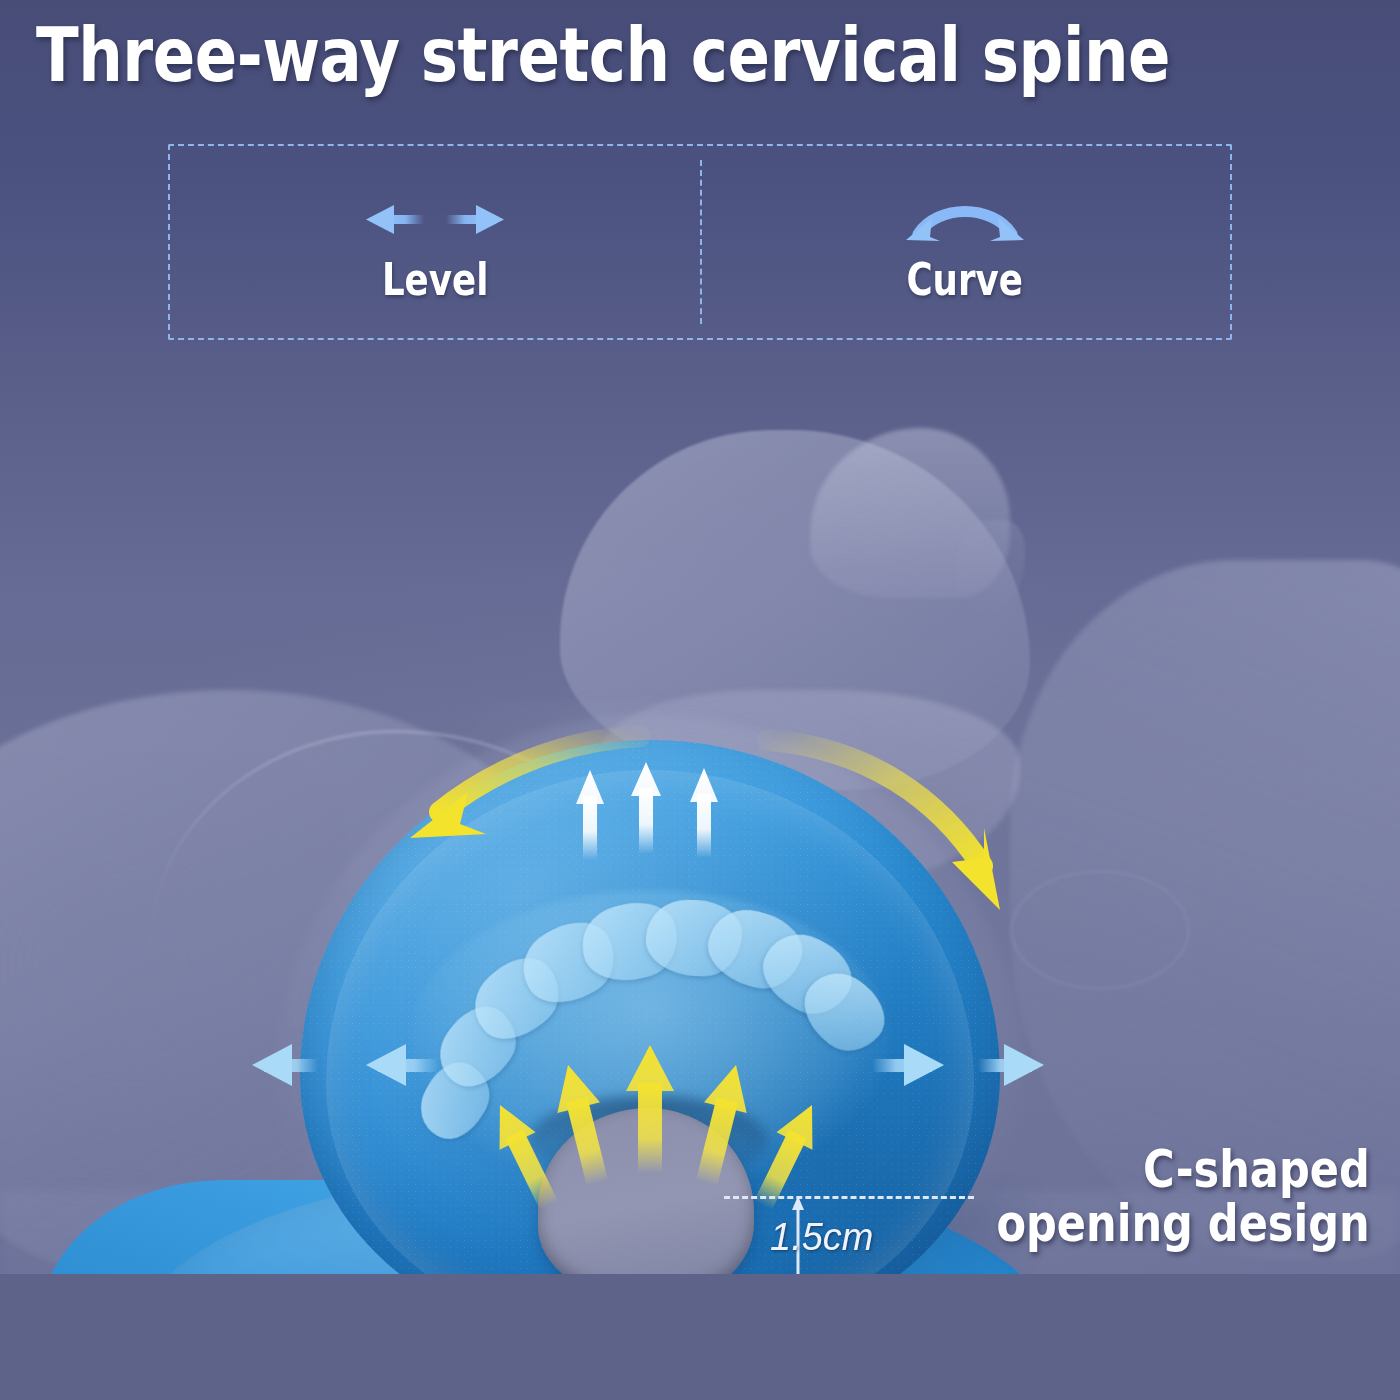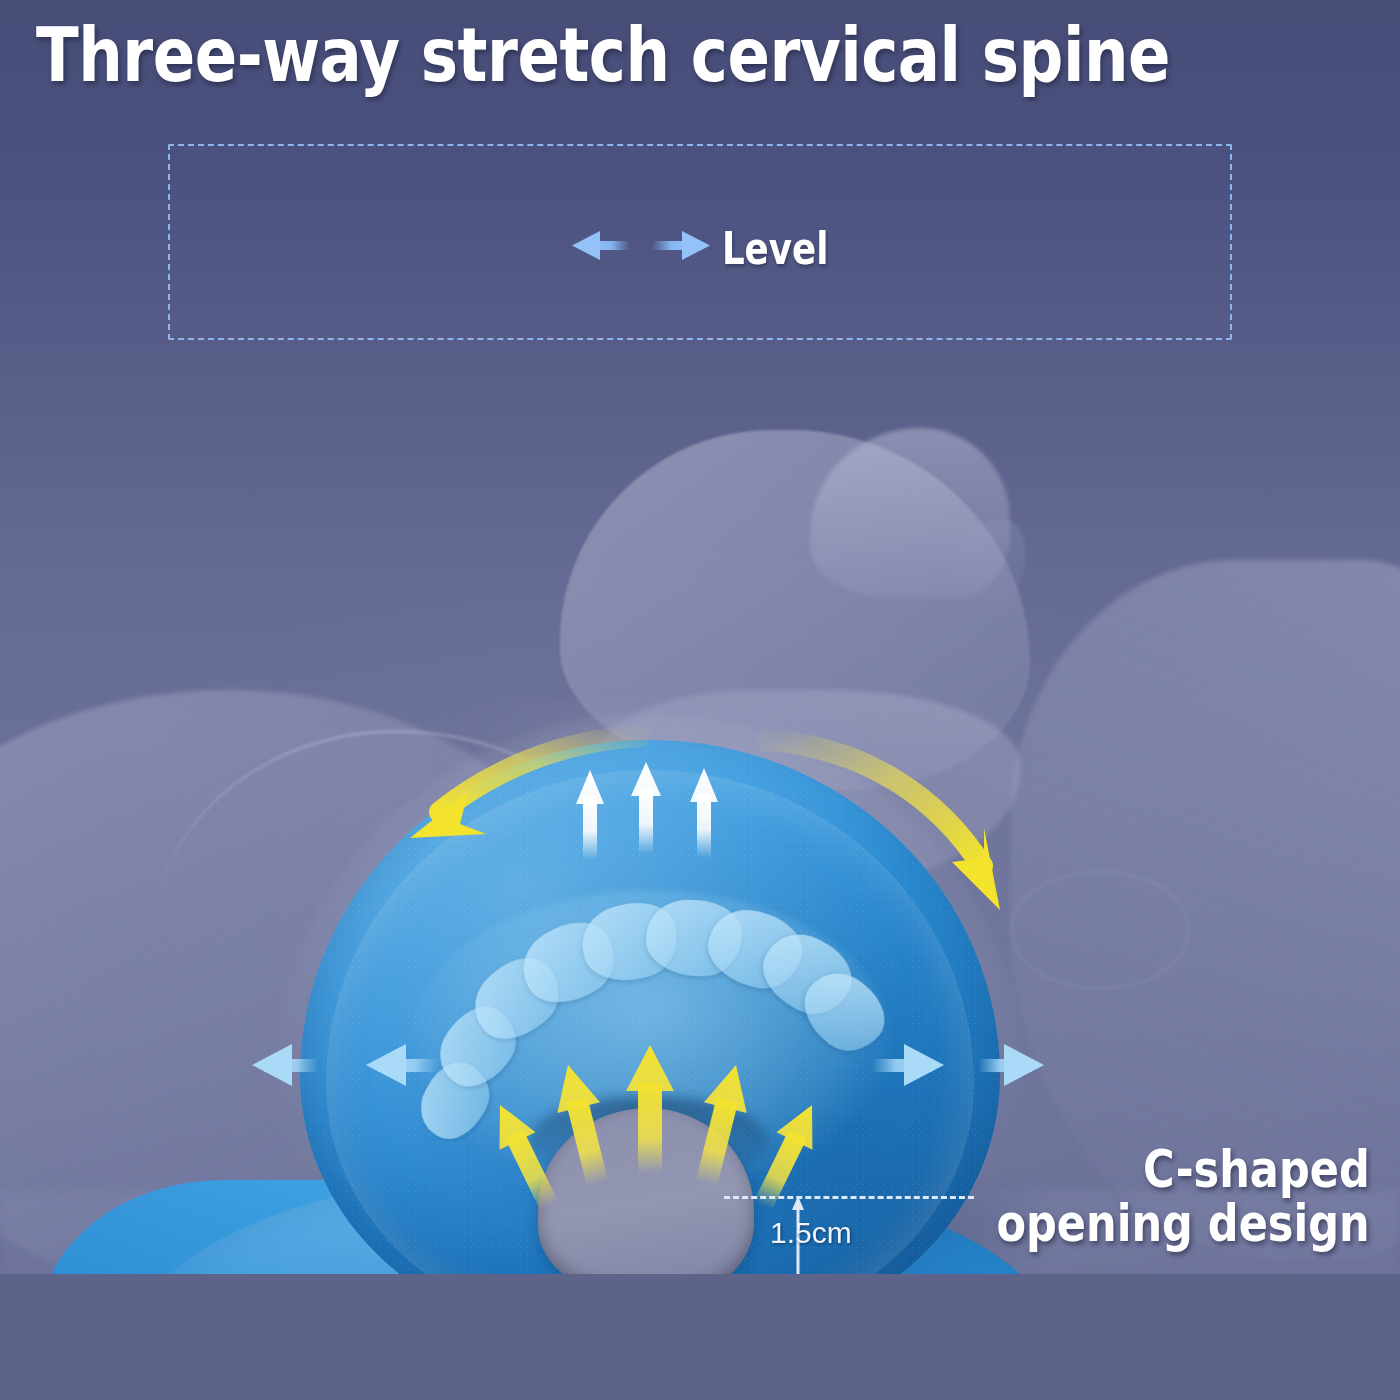--- a/index.html
+++ b/index.html
@@ -184,44 +184,45 @@
     white-space:nowrap;
   }
 
   #feature-box{
     position:absolute;left:168px;top:144px;width:1064px;height:196px;
     border:2px dashed #8fb4ee;border-radius:2px;
     display:flex;
   }
   .feature-cell{
     position:relative;flex:1;
-    display:flex;align-items:center;justify-content:center;
+    display:flex;flex-direction:column;align-items:center;justify-content:center;
     padding-top:6px;
   }
   .feature-cell + .feature-cell::before{
     content:"";position:absolute;left:0;top:14px;bottom:14px;
     border-left:2px dashed #8fb4ee;
   }
   .feature-icon{height:62px;display:flex;align-items:center;justify-content:center;}
   .feature-label{
     margin-top:8px;font-size:44px;font-weight:700;color:#ffffff;line-height:1;
     font-family:"DejaVu Sans Condensed","Liberation Sans Narrow","Liberation Sans",sans-serif;
     transform:scaleX(0.9);
     text-shadow:1px 2px 4px rgba(25,28,55,0.5);
   }
 
   
   #dim-group{position:absolute;left:724px;top:1196px;width:250px;height:116px;}
   #dim-top{position:absolute;left:0;top:0;width:250px;height:0;border-top:3px dashed #dfe8f8;}
   #dim-bottom{position:absolute;left:0;top:86px;width:250px;height:0;border-top:3px dashed #dfe8f8;}
   #dim-label{
     position:absolute;left:46px;top:22px;
-    font-size:30px;font-weight:400;color:#eef3fc;line-height:1;
+    font-size:38px;font-weight:400;color:#eef3fc;line-height:1;
     font-family:"Liberation Sans",sans-serif;
     text-shadow:1px 1px 3px rgba(20,25,50,0.6);
+    font-style:italic;
   }
 
   
   #caption{
     position:absolute;right:30px;bottom:24px;text-align:right;
     font-size:52px;line-height:1.04;font-weight:700;color:#ffffff;
     font-family:"DejaVu Sans Condensed","Liberation Sans Narrow","Liberation Sans",sans-serif;
     transform:scaleX(0.92);transform-origin:right bottom;
     text-shadow:2px 3px 5px rgba(25,28,55,0.55);
   }
@@ -393,20 +394,30 @@
           </defs>
           <rect x="22" y="21" width="42" height="9" fill="url(#fL)"></rect>
           <path d="M6,25.5 L34,11 L34,40 Z" fill="#93c2f9"></path>
           <rect x="86" y="21" width="42" height="9" fill="url(#fR)"></rect>
           <path d="M144,25.5 L116,11 L116,40 Z" fill="#93c2f9"></path>
         </svg>
       </div>
       <div class="feature-label">Level</div>
     </div>
 
+    <div class="feature-cell">
+      <div class="feature-icon">
+        <svg width="150" height="58" viewBox="0 0 150 58">
+          <path d="M28,44 C48,14 102,14 122,44" stroke="#89b9f7" stroke-width="11" fill="none" stroke-linecap="round"></path>
+          <path d="M16,50 L42,28 L40,47 L50,51 Z" fill="#93c2f9"></path>
+          <path d="M134,50 L108,28 L110,47 L100,51 Z" fill="#93c2f9"></path>
+        </svg>
+      </div>
+      <div class="feature-label">Curve</div>
+    </div>
 
 
   </div>
 
   <div id="dim-group">
     <div id="dim-top"></div>
     <div id="dim-bottom"></div>
     <div id="dim-label">1.5cm</div>
   </div>
 

